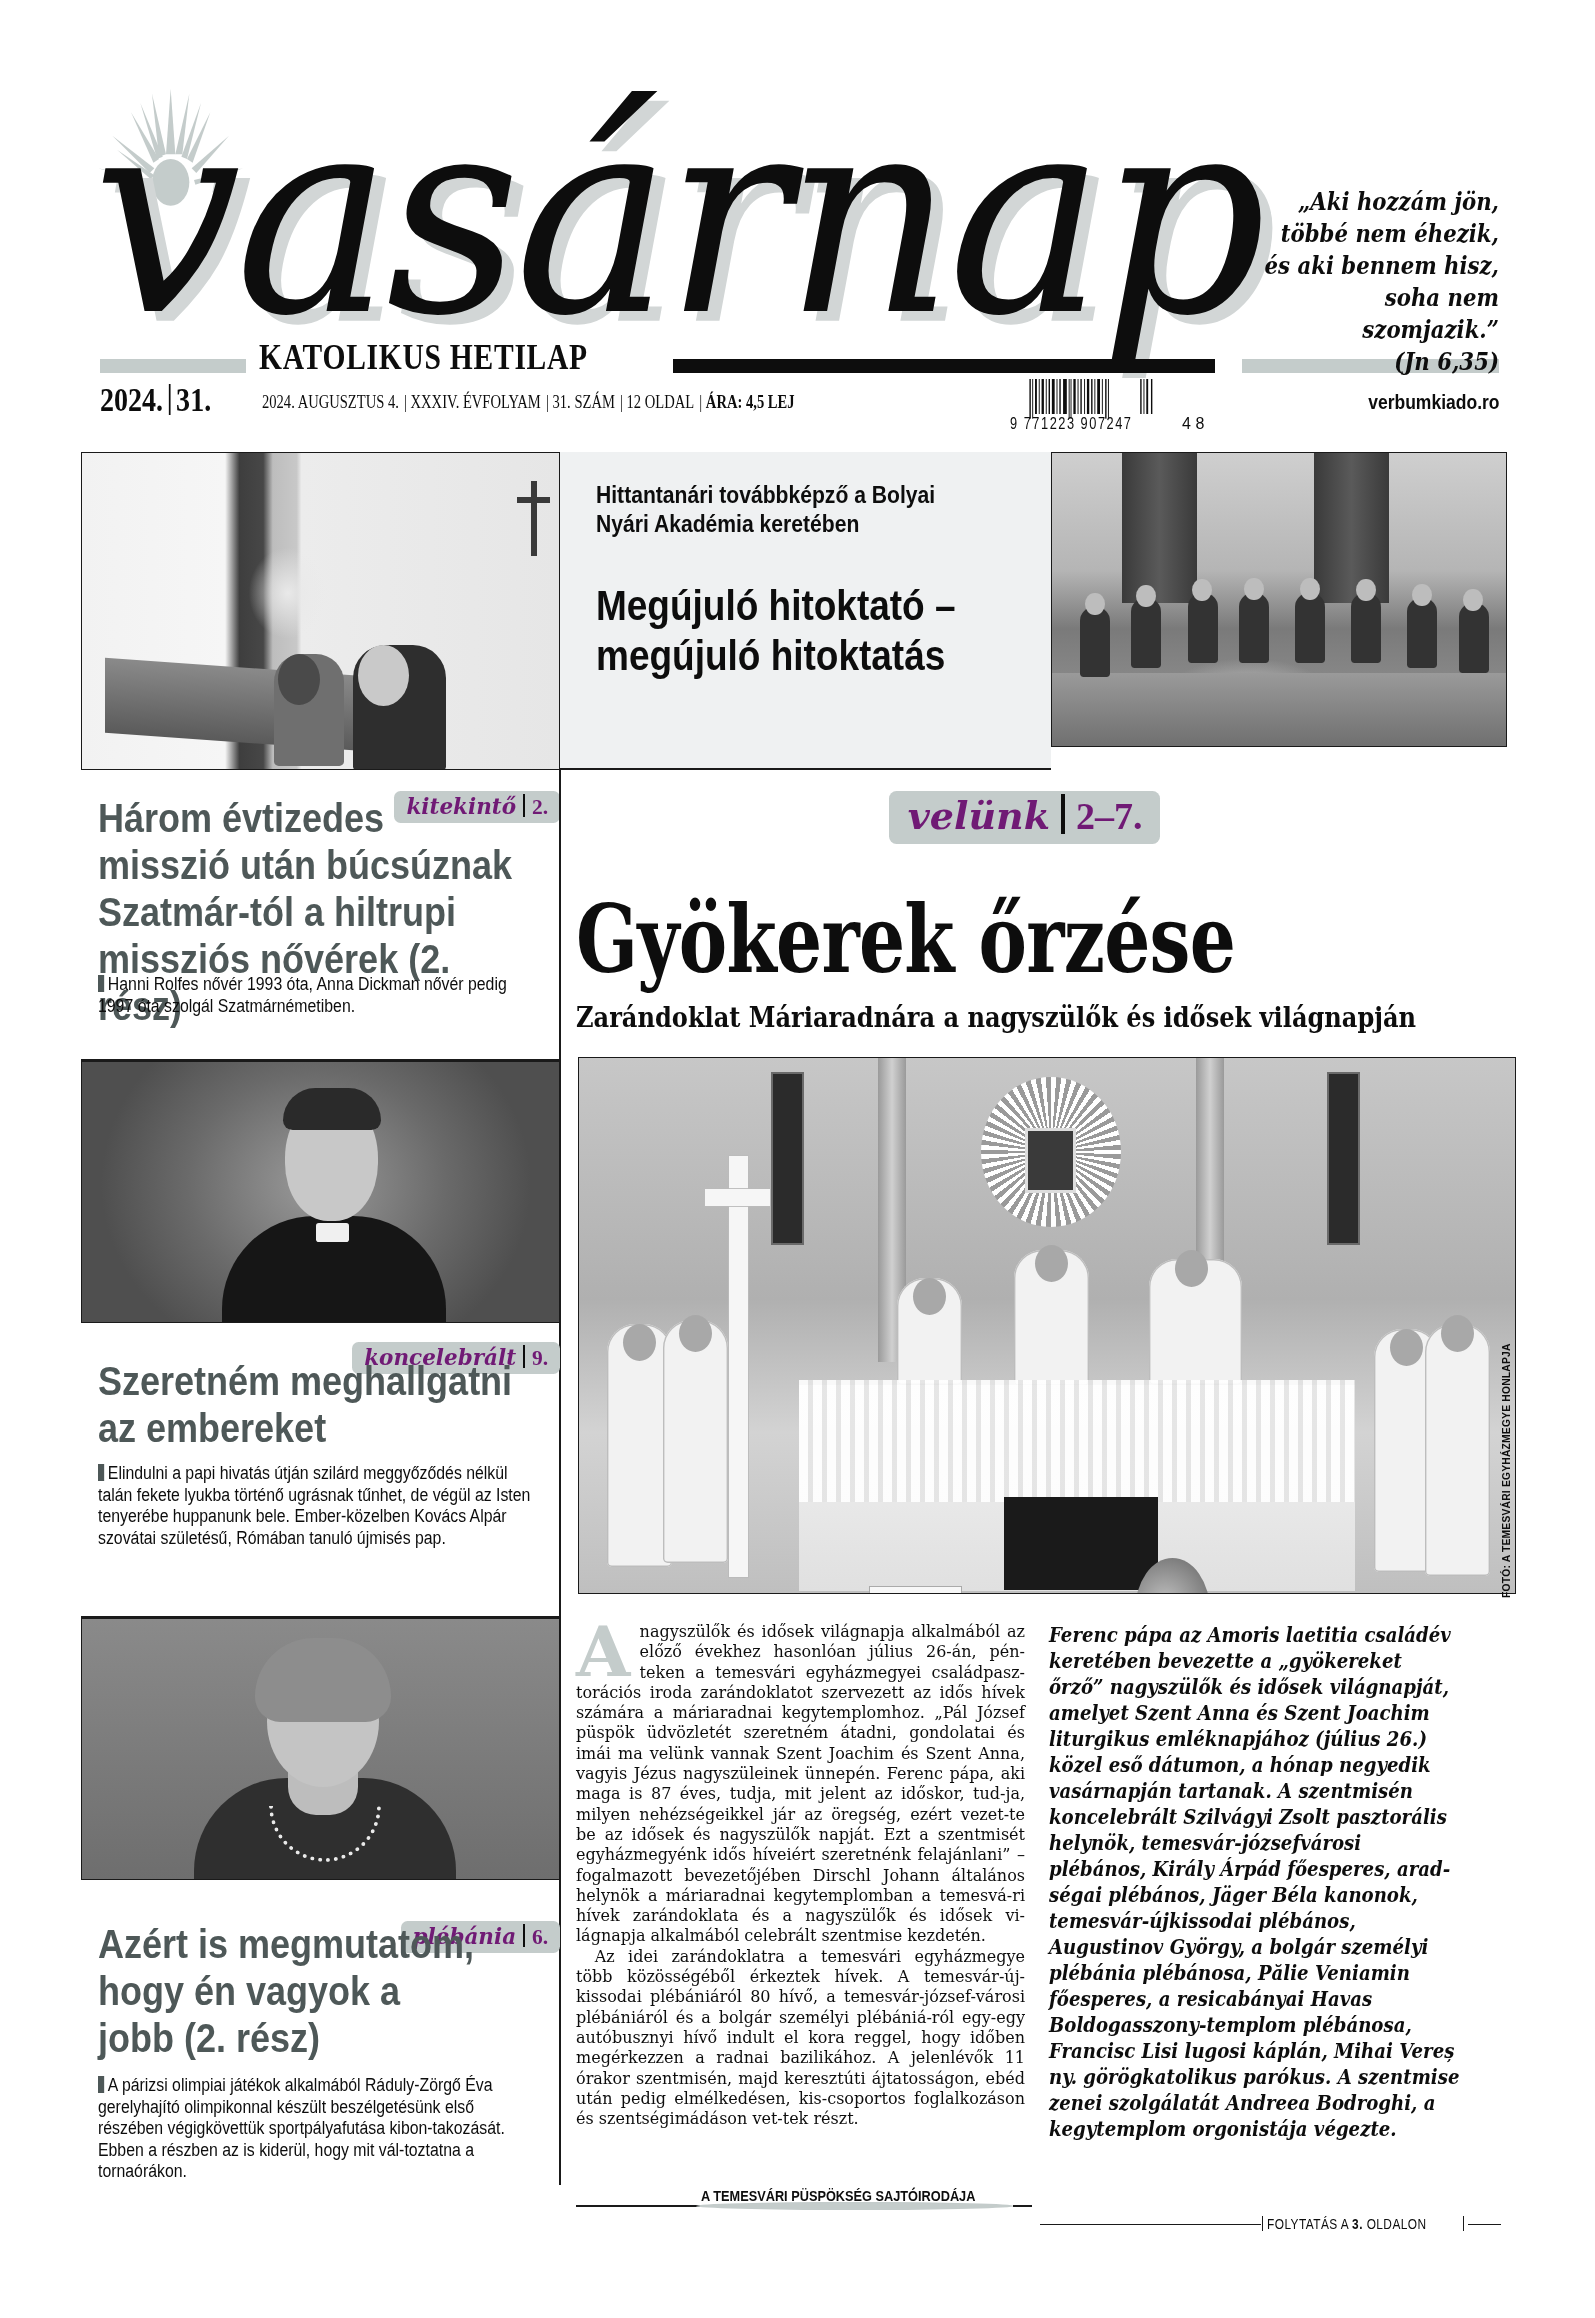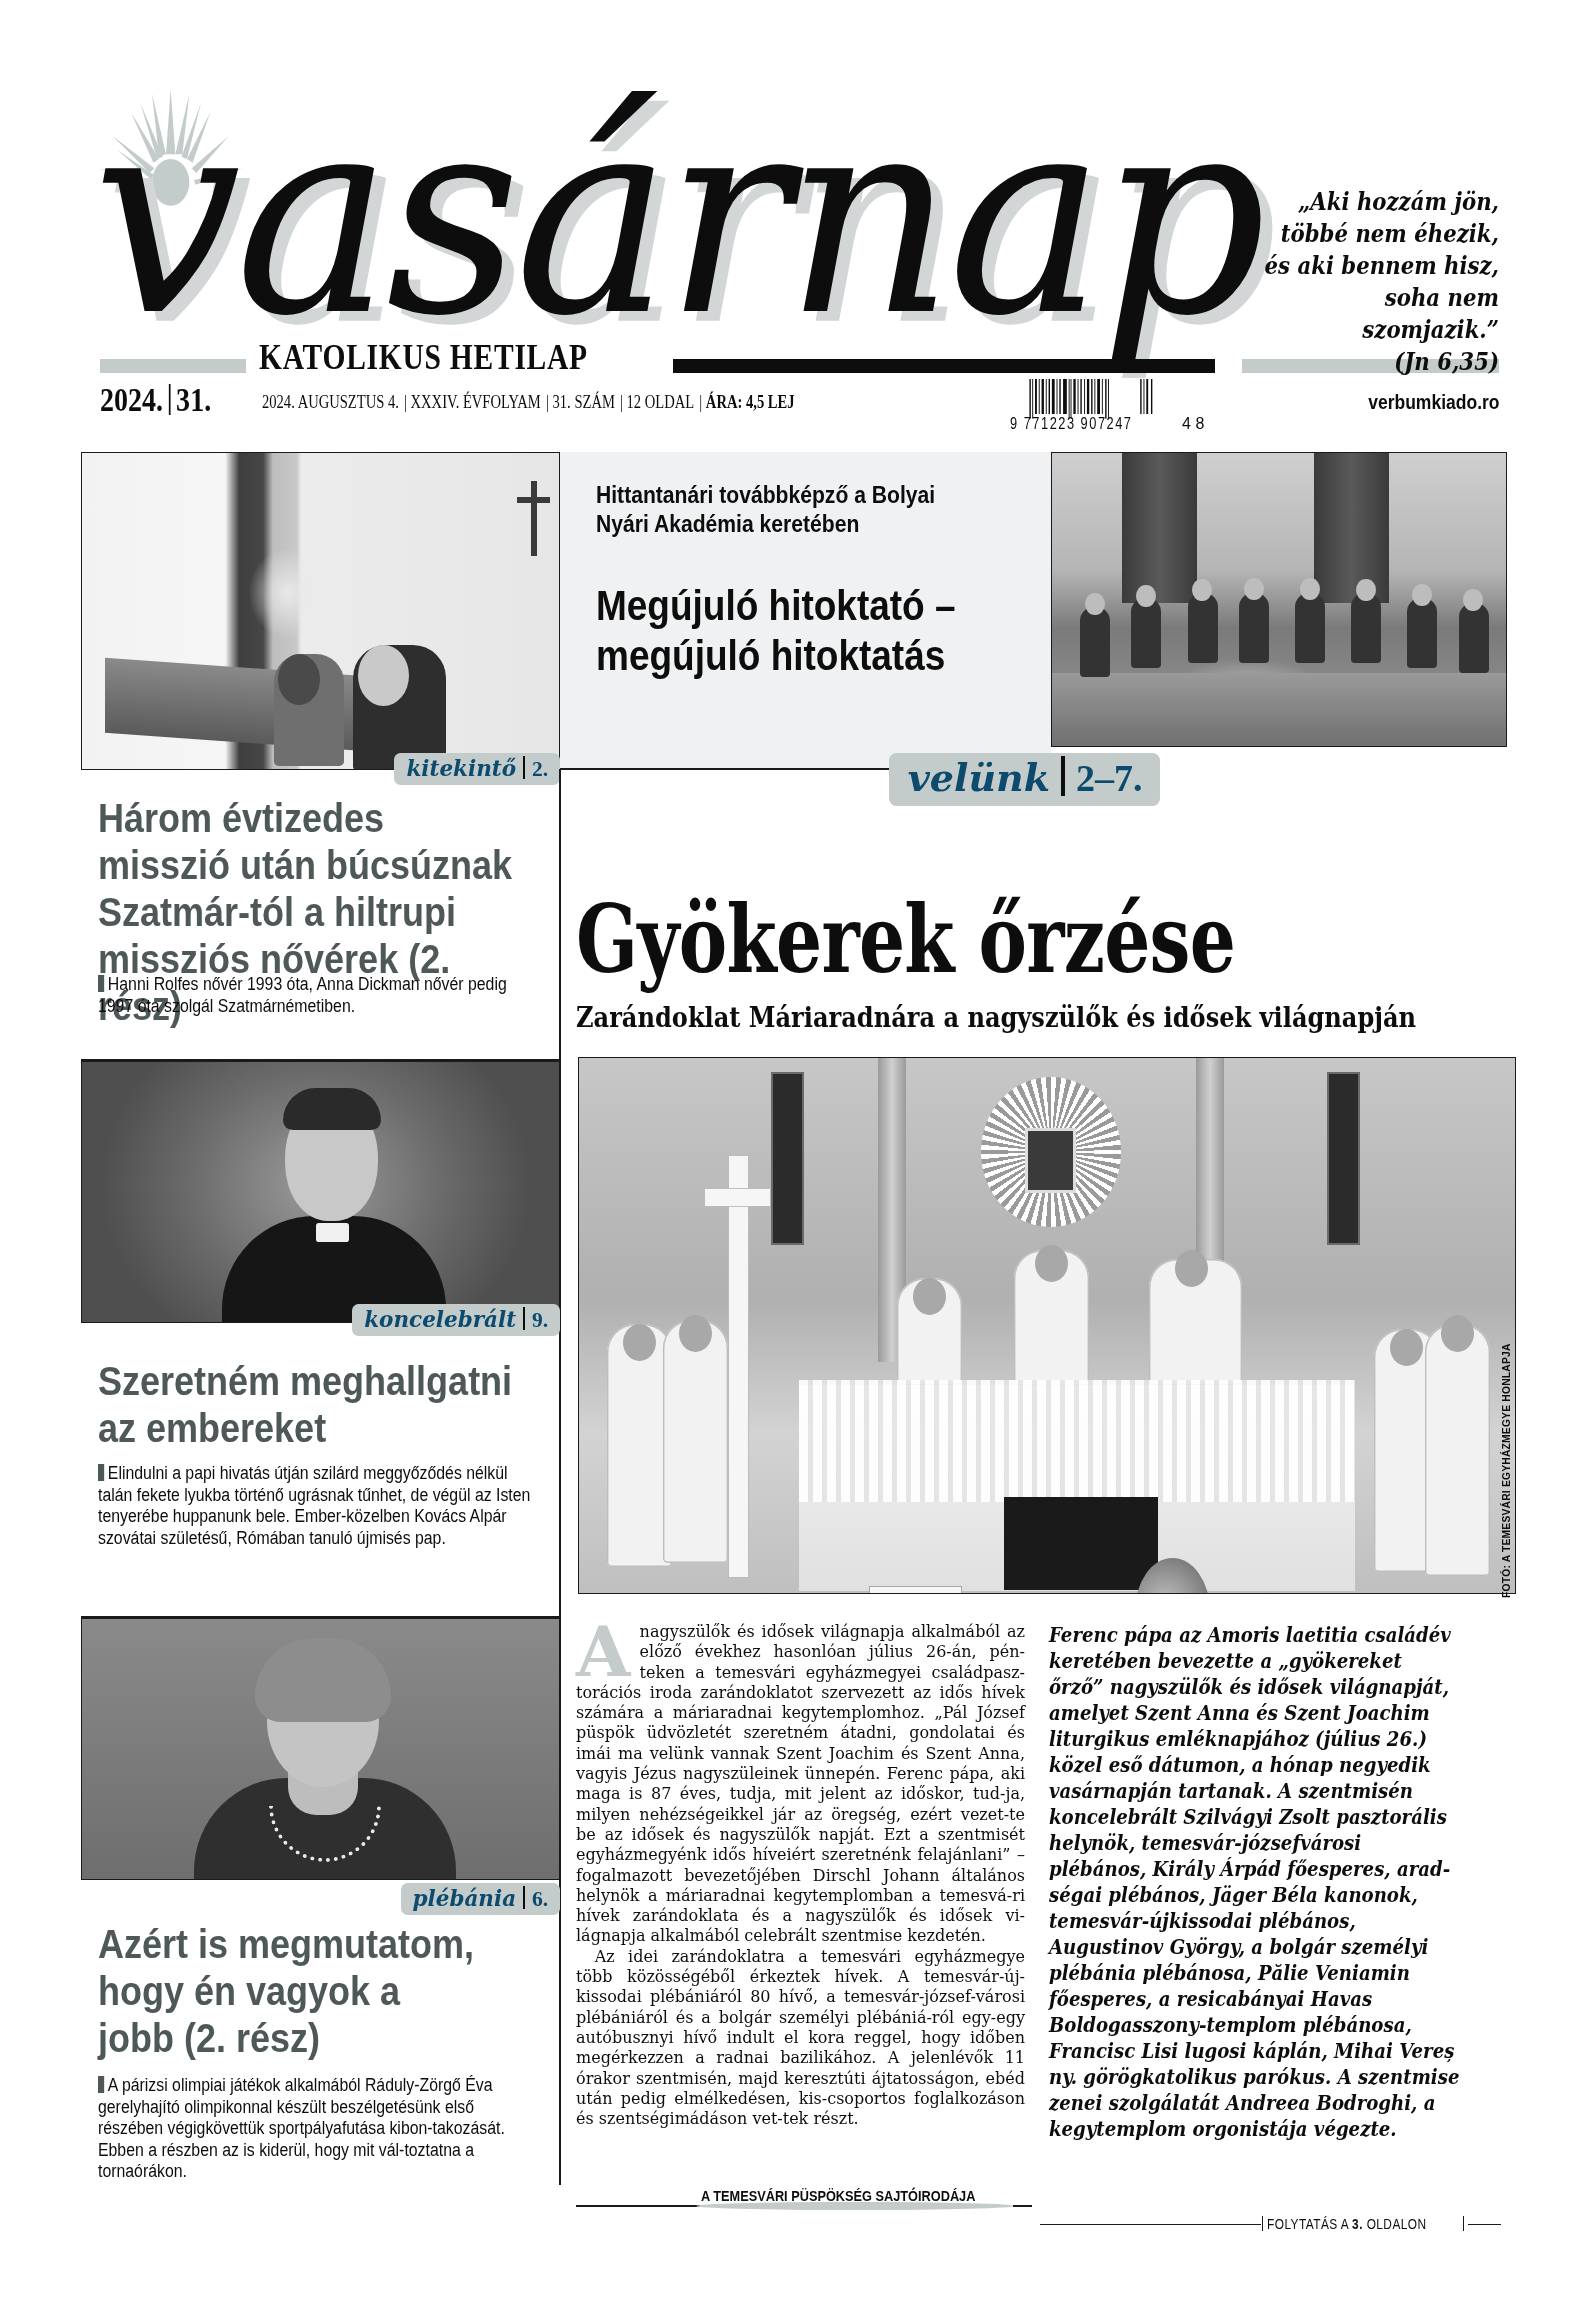--- a/index.html
+++ b/index.html
@@ -106,21 +106,21 @@
   .ph-mass .monstrance { left: 402px; top: 18.7px; width: 140px; height: 150px; border-radius: 50%;
     background: repeating-conic-gradient(#ffffff 0 4deg, #9a9a9a 4deg 8deg); }
   .ph-mass .icon-frame { left: 446px; top: 70px; width: 51px; height: 65px; background: #3a3a3a; border: 3.7px solid #ddd; }
   .ph-mass .sign1 { left: 290px; top: 528px; width: 93px; height: 112px; background: #f7f7f7; border: 0.9px solid #aaa; }
   .ph-mass .globe { left: 556px; top: 500px; width: 75px; height: 107px; border-radius: 50%; background: radial-gradient(circle at 40% 40%, #bdbdbd, #4a4a4a); }
 
   
   .tag {
     background: #c4cccb; border-radius: 6.5px; padding: 2.8px 12px 3.7px 12px;
     font-family: "DejaVu Serif", serif; font-style: italic; font-weight: bold;
-    white-space: nowrap; color: #0c4a6e;
+    white-space: nowrap; color: #701a75; margin-top: 38px;
   }
   .tag .bar { display: inline-block; width: 2.8px; background: #0d0d0d; margin: 0 6.5px; vertical-align: -2.8px; }
   .tag .num { font-family: "Liberation Serif", serif; font-style: normal; font-weight: bold; }
   .tag-small { font-size: 21.5px; line-height: 26px; }
   .tag-small .bar { height: 22.4px; }
   .tag-big { font-size: 38px; line-height: 45px; padding: 1.9px 17px 4.7px 18.7px; border-radius: 7.5px; }
   .tag-big .bar { height: 40px; width: 3.7px; margin: 0 11.2px; vertical-align: -4.7px; }
 
   
   .col-divider { left: 559px; top: 769px; width: 2.3px; height: 1416px; background: #1a1a1a; }

